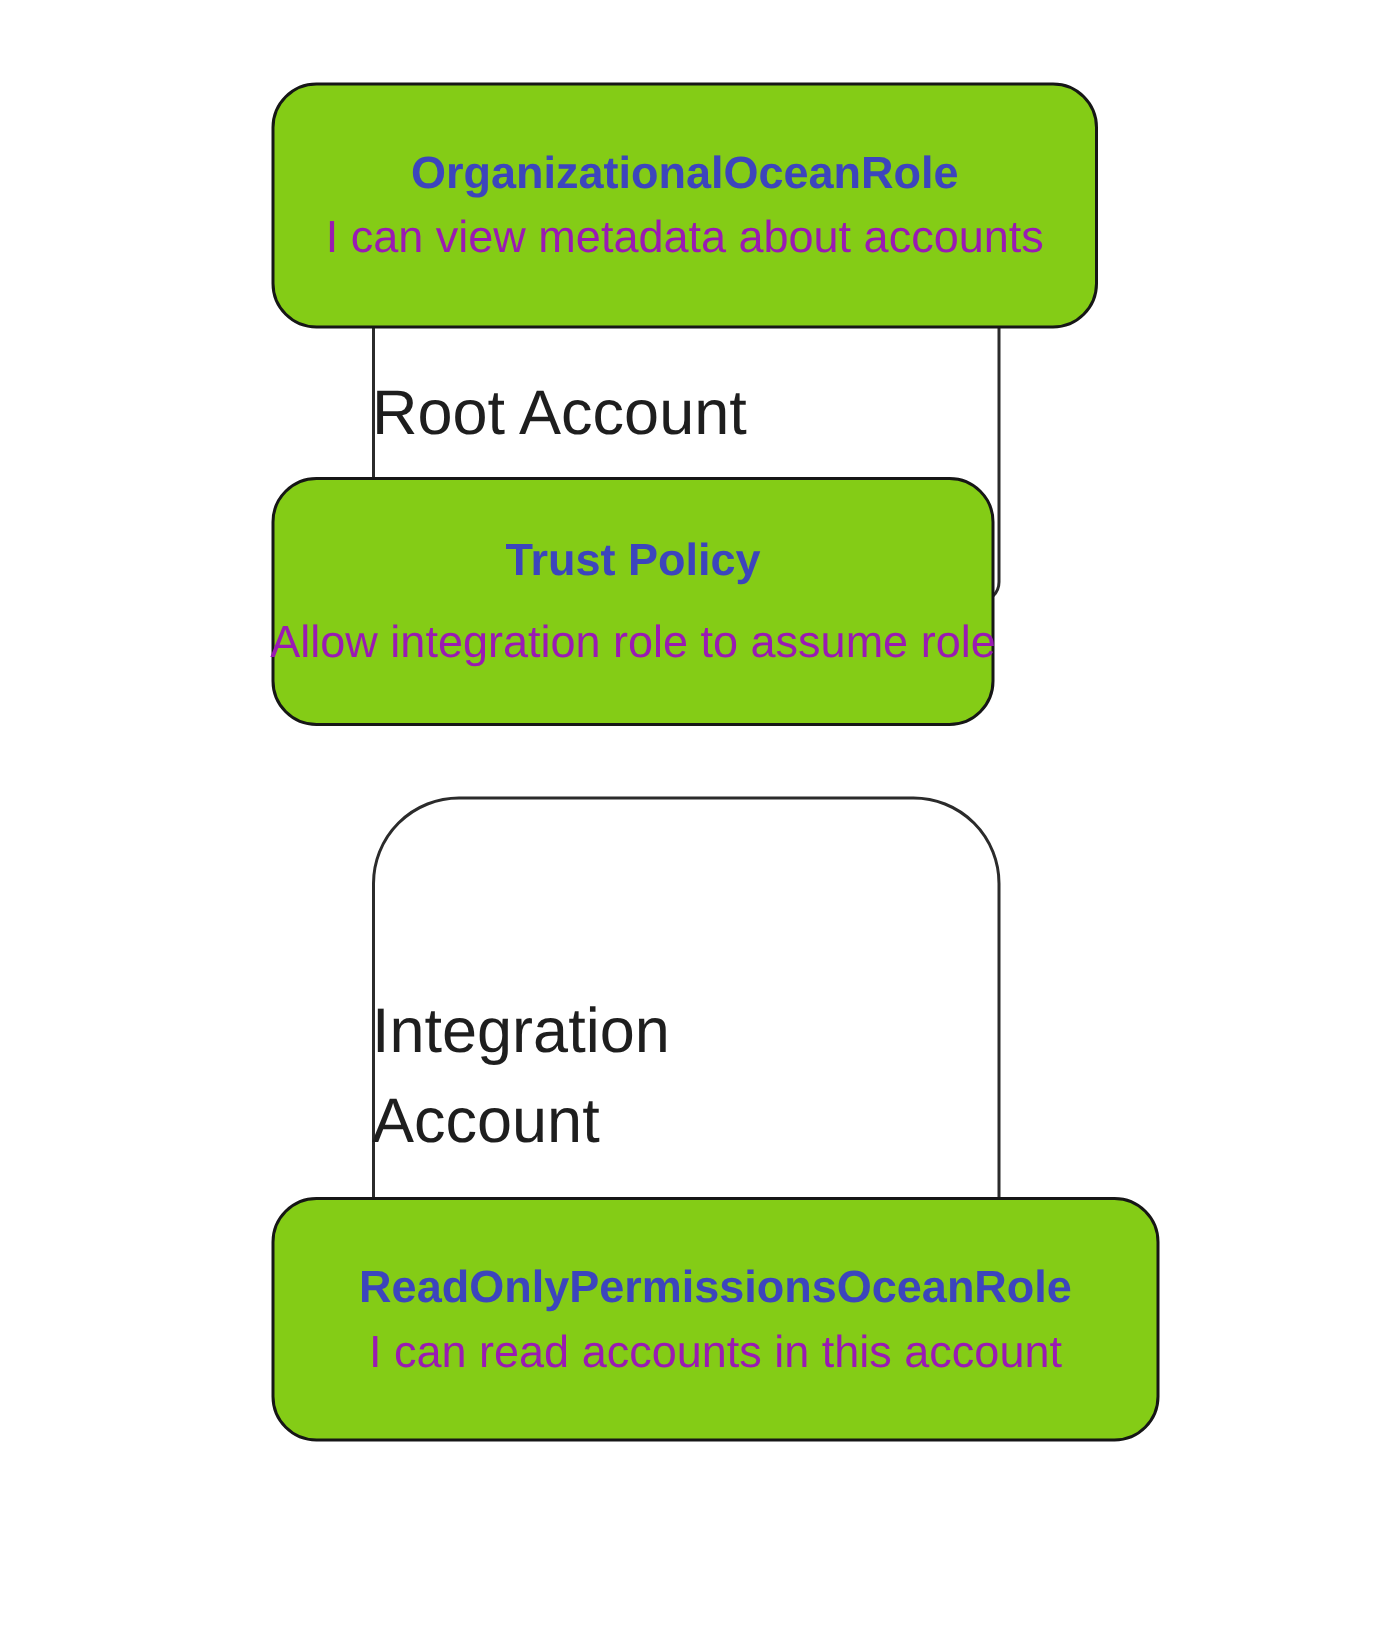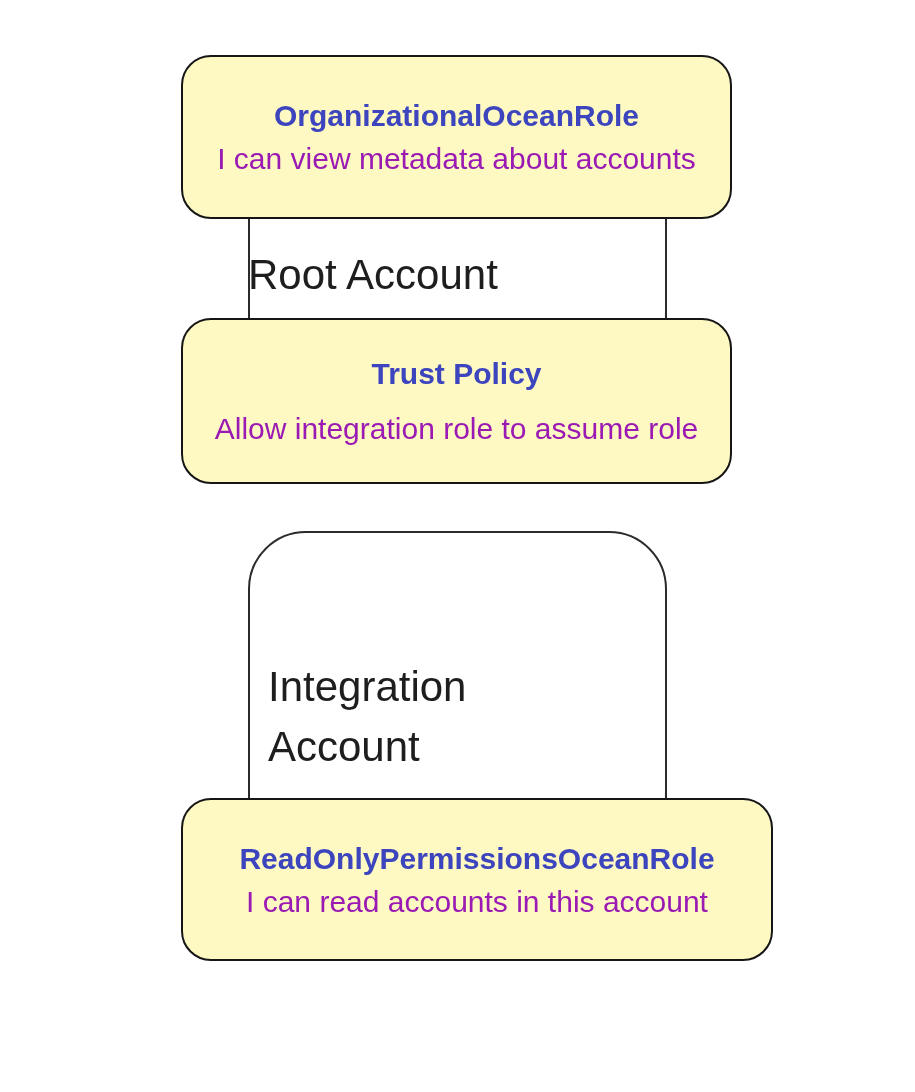--- a/index.html
+++ b/index.html
@@ -46,50 +46,49 @@
   }
   .cluster-label-root {
     left: 248px;
     top: 245px;
     width: 419px;
   }
   .cluster-label-integration {
     left: 248px;
     top: 657px;
     width: 419px;
-    padding-left: 20px;
   }
   .cluster-label-integration .wrap-inner {
     display: inline-block;
     max-width: 320px;
   }
 
   
   .node {
     position: absolute;
-    background: #fef9c3;
+    background: #84cc16;
     border: 2px solid #161616;
     border-radius: 30px;
     box-sizing: border-box;
     display: flex;
     flex-direction: column;
     align-items: center;
     justify-content: center;
     text-align: left;
   }
   .node-org {
     left: 181px;
     top: 55px;
     width: 551px;
     height: 164px;
   }
   .node-trust {
     left: 181px;
     top: 318px;
-    width: 551px;
+    width: 482px;
     height: 166px;
     gap: 12px;
   }
   .node-readonly {
     left: 181px;
     top: 798px;
     width: 592px;
     height: 163px;
   }
   .node-title {

